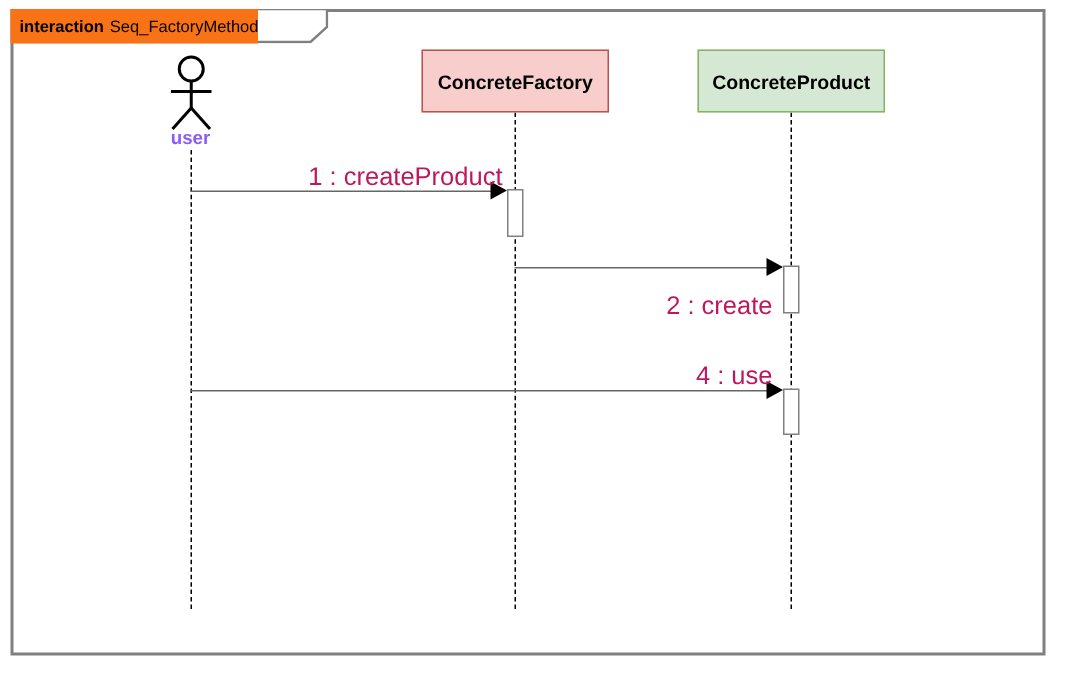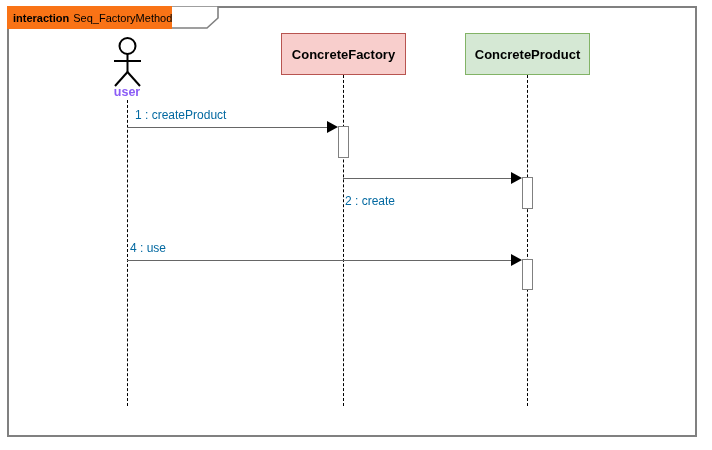--- a/index.html
+++ b/index.html
@@ -124,24 +124,24 @@
     position: absolute;
     width: 0;
     height: 0;
     border-top: 6px solid transparent;
     border-bottom: 6px solid transparent;
     border-left: 11px solid #000000;
     z-index: 3;
   }
   .msg-label {
     position: absolute;
-    font-size: 12px;
-    color: #0369a1;
+    font-size: 17px;
+    color: #be185d;
     white-space: nowrap;
-    text-align: left;
+    text-align: right;
     z-index: 3;
   }
 </style>
 </head>
 <body>
 
 <div id="canvas">
 
   <div class="frame"></div>
 

